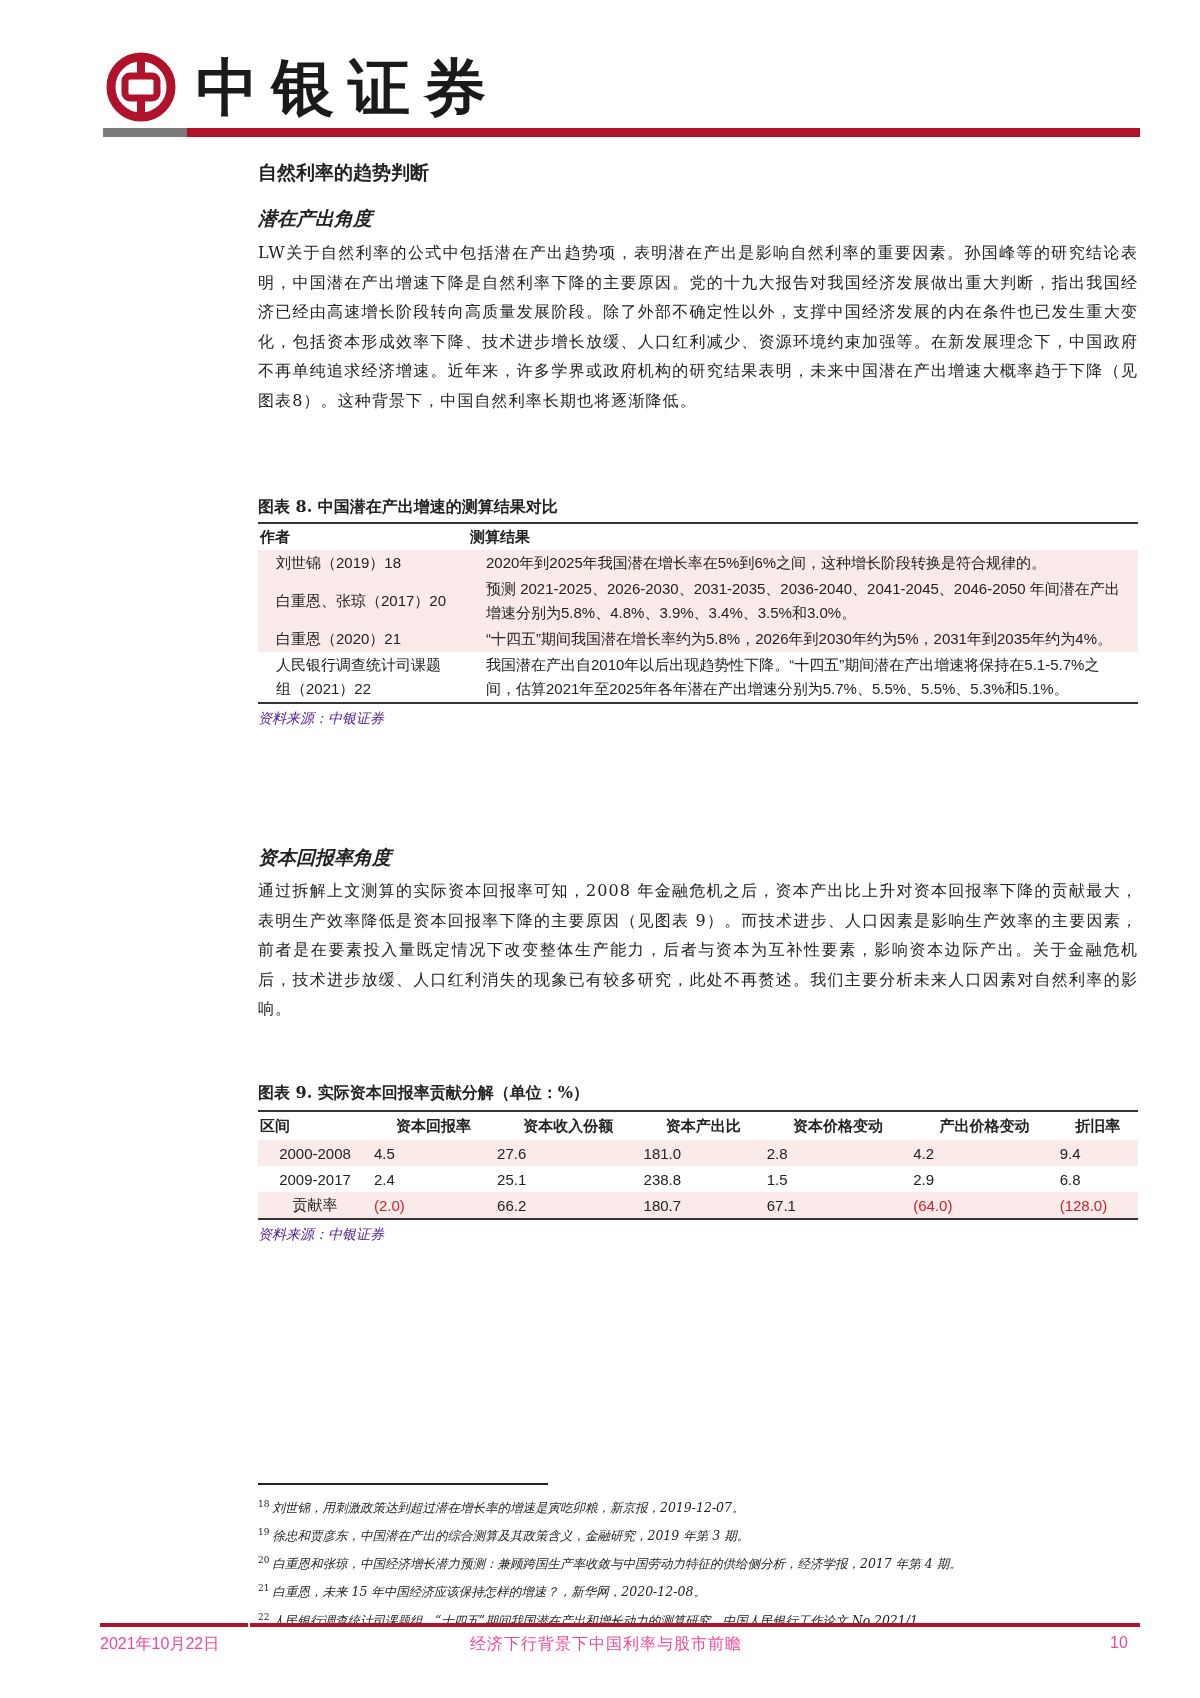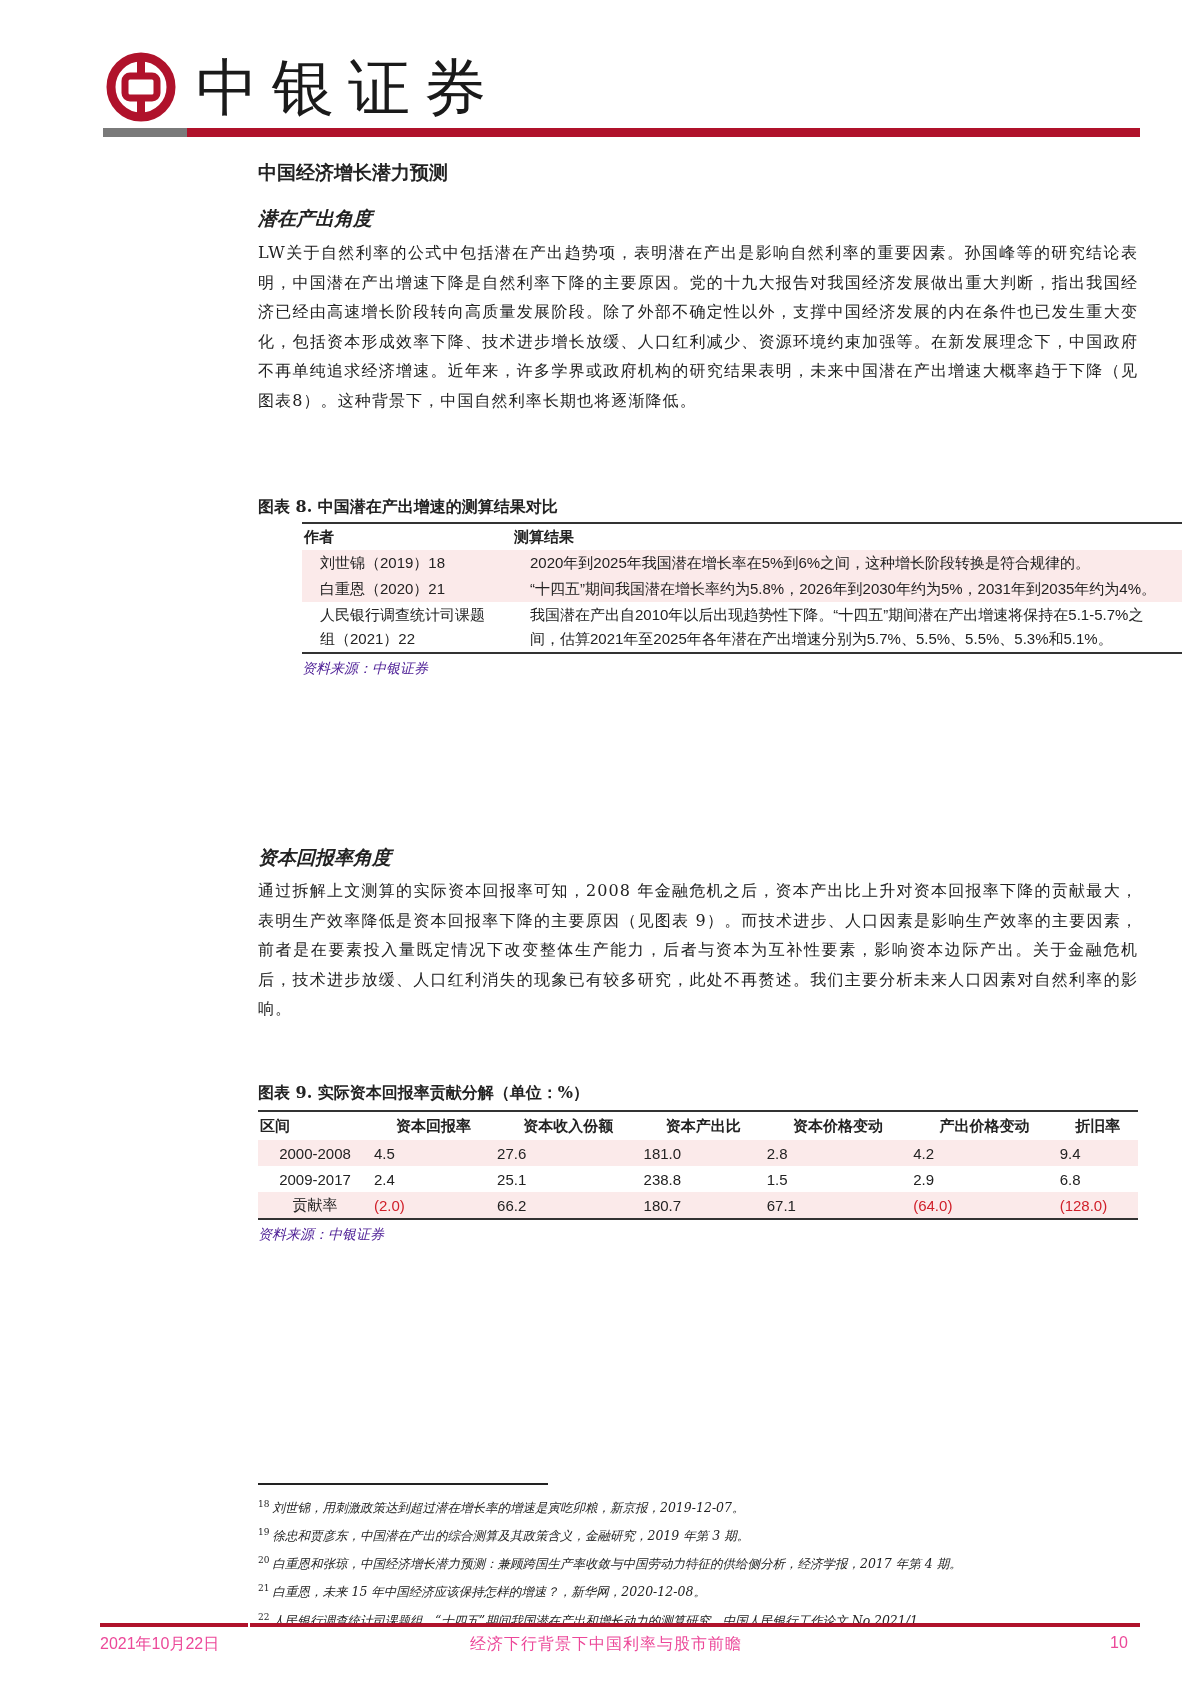--- a/index.html
+++ b/index.html
@@ -1,21 +1,21 @@
 <!DOCTYPE html>
 <html><head>
 <meta charset="utf-8">
 <style>
   html, body { margin:0; padding:0; background:#fff; }
   body { width:1200px; height:1698px; position:relative; overflow:hidden;
          font-family:"DejaVu Serif", "Liberation Serif", serif; color:#222; }
   .hdr { position:absolute; left:100px; top:40px; height:90px; width:1040px; }
   .logo { position:absolute; left:6px; top:12px; width:70px; height:70px; }
   .brand { position:absolute; left:96px; top:8px; font-size:62px; letter-spacing:14px; color:#1a1a1a;
-           font-family:"DejaVu Serif", serif; line-height:80px; }
+           font-family:"DejaVu Serif", serif; line-height:80px;font-weight:bold; }
   .hdr-bar-gray { position:absolute; left:103px; top:128px; width:84px; height:9px; background:#7a7a7a; }
   .hdr-bar-red { position:absolute; left:187px; top:128px; width:953px; height:9px; background:#b0122b; }
 
   .content { position:absolute; left:258px; width:880px; }
   .h2 { font-weight:bold; font-size:19px; }
   .h3 { font-weight:bold; font-style:italic; font-size:19px; }
   .para { font-size:16px; line-height:29.5px; letter-spacing:1.1px; text-align:justify; }
 
   .cap { font-weight:bold; font-size:16px; }
   table { border-collapse:collapse; width:880px; font-family:"Liberation Sans", sans-serif; font-size:15px; }
@@ -47,38 +47,42 @@
     <circle cx="35" cy="35" r="30" fill="none" stroke="#b0122b" stroke-width="9"></circle>
     <rect x="19" y="24" width="32" height="22" rx="5" fill="none" stroke="#b0122b" stroke-width="7"></rect>
     <rect x="31" y="4" width="8" height="20" fill="#b0122b"></rect>
     <rect x="31" y="46" width="8" height="20" fill="#b0122b"></rect>
   </svg>
   <div class="brand">中银证券</div>
 </div>
 <div class="hdr-bar-gray"></div>
 <div class="hdr-bar-red"></div>
 
-<div class="content h2" style="top:160px;">中国经济增长潜力预测</div>
+<div class="content h2" style="top:160px;">自然利率的趋势判断</div>
 
 <div class="content h3" style="top:206px;">潜在产出角度</div>
 <div class="content para" style="top:238px;">LW关于自然利率的公式中包括潜在产出趋势项，表明潜在产出是影响自然利率的重要因素。孙国峰等的研究结论表明，中国潜在产出增速下降是自然利率下降的主要原因。党的十九大报告对我国经济发展做出重大判断，指出我国经济已经由高速增长阶段转向高质量发展阶段。除了外部不确定性以外，支撑中国经济发展的内在条件也已发生重大变化，包括资本形成效率下降、技术进步增长放缓、人口红利减少、资源环境约束加强等。在新发展理念下，中国政府不再单纯追求经济增速。近年来，许多学界或政府机构的研究结果表明，未来中国潜在产出增速大概率趋于下降（见图表8）。这种背景下，中国自然利率长期也将逐渐降低。</div>
 
 <div class="content cap" style="top:497px;">图表 8. 中国潜在产出增速的测算结果对比</div>
-<div class="content" style="top:522px;margin-left:44px;">
+<div class="content" style="top:522px;">
   <table class="t8">
     <thead>
       <tr class="topline">
         <th style="width:206px;">作者</th>
         <th>测算结果</th>
       </tr>
     </thead>
     <tbody>
       <tr class="pink">
         <td>刘世锦（2019）18</td>
         <td>2020年到2025年我国潜在增长率在5%到6%之间，这种增长阶段转换是符合规律的。</td>
+      </tr>
+      <tr class="pink">
+        <td>白重恩、张琼（2017）20</td>
+        <td>预测 2021-2025、2026-2030、2031-2035、2036-2040、2041-2045、2046-2050 年间潜在产出增速分别为5.8%、4.8%、3.9%、3.4%、3.5%和3.0%。</td>
       </tr>
       <tr class="pink">
         <td>白重恩（2020）21</td>
         <td>“十四五”期间我国潜在增长率约为5.8%，2026年到2030年约为5%，2031年到2035年约为4%。</td>
       </tr>
       <tr class="botline">
         <td>人民银行调查统计司课题组（2021）22</td>
         <td>我国潜在产出自2010年以后出现趋势性下降。“十四五”期间潜在产出增速将保持在5.1-5.7%之间，估算2021年至2025年各年潜在产出增速分别为5.7%、5.5%、5.5%、5.3%和5.1%。</td>
       </tr>
     </tbody>

